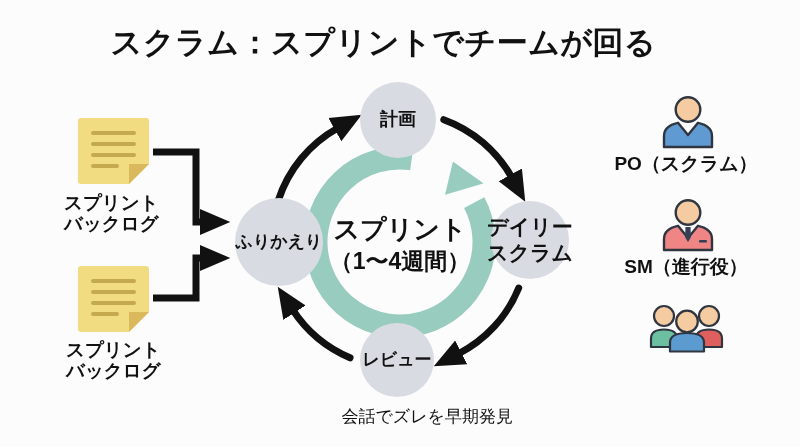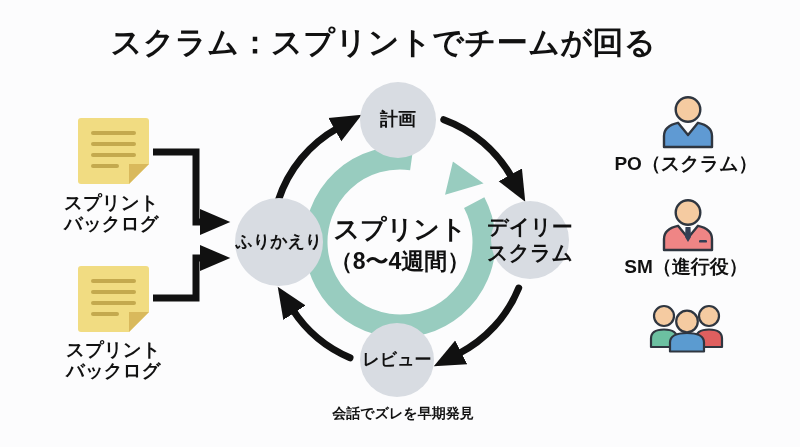--- a/index.html
+++ b/index.html
@@ -32,22 +32,22 @@
   .center-label .l2{display:block;font-size:23px;}
   .note-label{position:absolute;font-size:18.5px;font-weight:800;line-height:1.12;}
   .note-label span{display:block;}
   #label-product{left:64px;top:193px;}
   #label-sprint {left:66px;top:340px;}
   .role-label{position:absolute;width:220px;text-align:center;font-size:19px;font-weight:800;white-space:nowrap;}
   #label-po  {left:576px;top:151px;}
   #label-sm  {left:576px;top:254px;}
   #label-team{left:576px;top:356px;}
   .caption{
-    position:absolute;left:293px;top:405px;width:220px;text-align:center;
-    font-size:14px;font-weight:700;white-space:nowrap;
+    position:absolute;left:293px;top:405px;width:220px;text-align:right;
+    font-size:17px;font-weight:400;white-space:nowrap;
   }
 </style>
 </head>
 <body>
 
 <div class="stage">
 
   <div class="title">スクラム：スプリントでチームが回る</div>
 
   <svg class="layer" viewBox="0 0 800 447" aria-hidden="true">
@@ -119,21 +119,21 @@
   </div>
   <div class="node" id="node-retro">
     <span>ふりかえり</span>
   </div>
   <div class="node" id="node-review">
     <span>レビュー</span>
   </div>
 
   <div class="center-label">
     <span class="l1">スプリント</span>
-    <span class="l2">（8〜4週間）</span>
+    <span class="l2">（1〜4週間）</span>
   </div>
 
   <div class="note-label" id="label-product">
     <span>スプリント</span>
     <span>バックログ</span>
   </div>
   <div class="note-label" id="label-sprint">
     <span>スプリント</span>
     <span>バックログ</span>
   </div>

